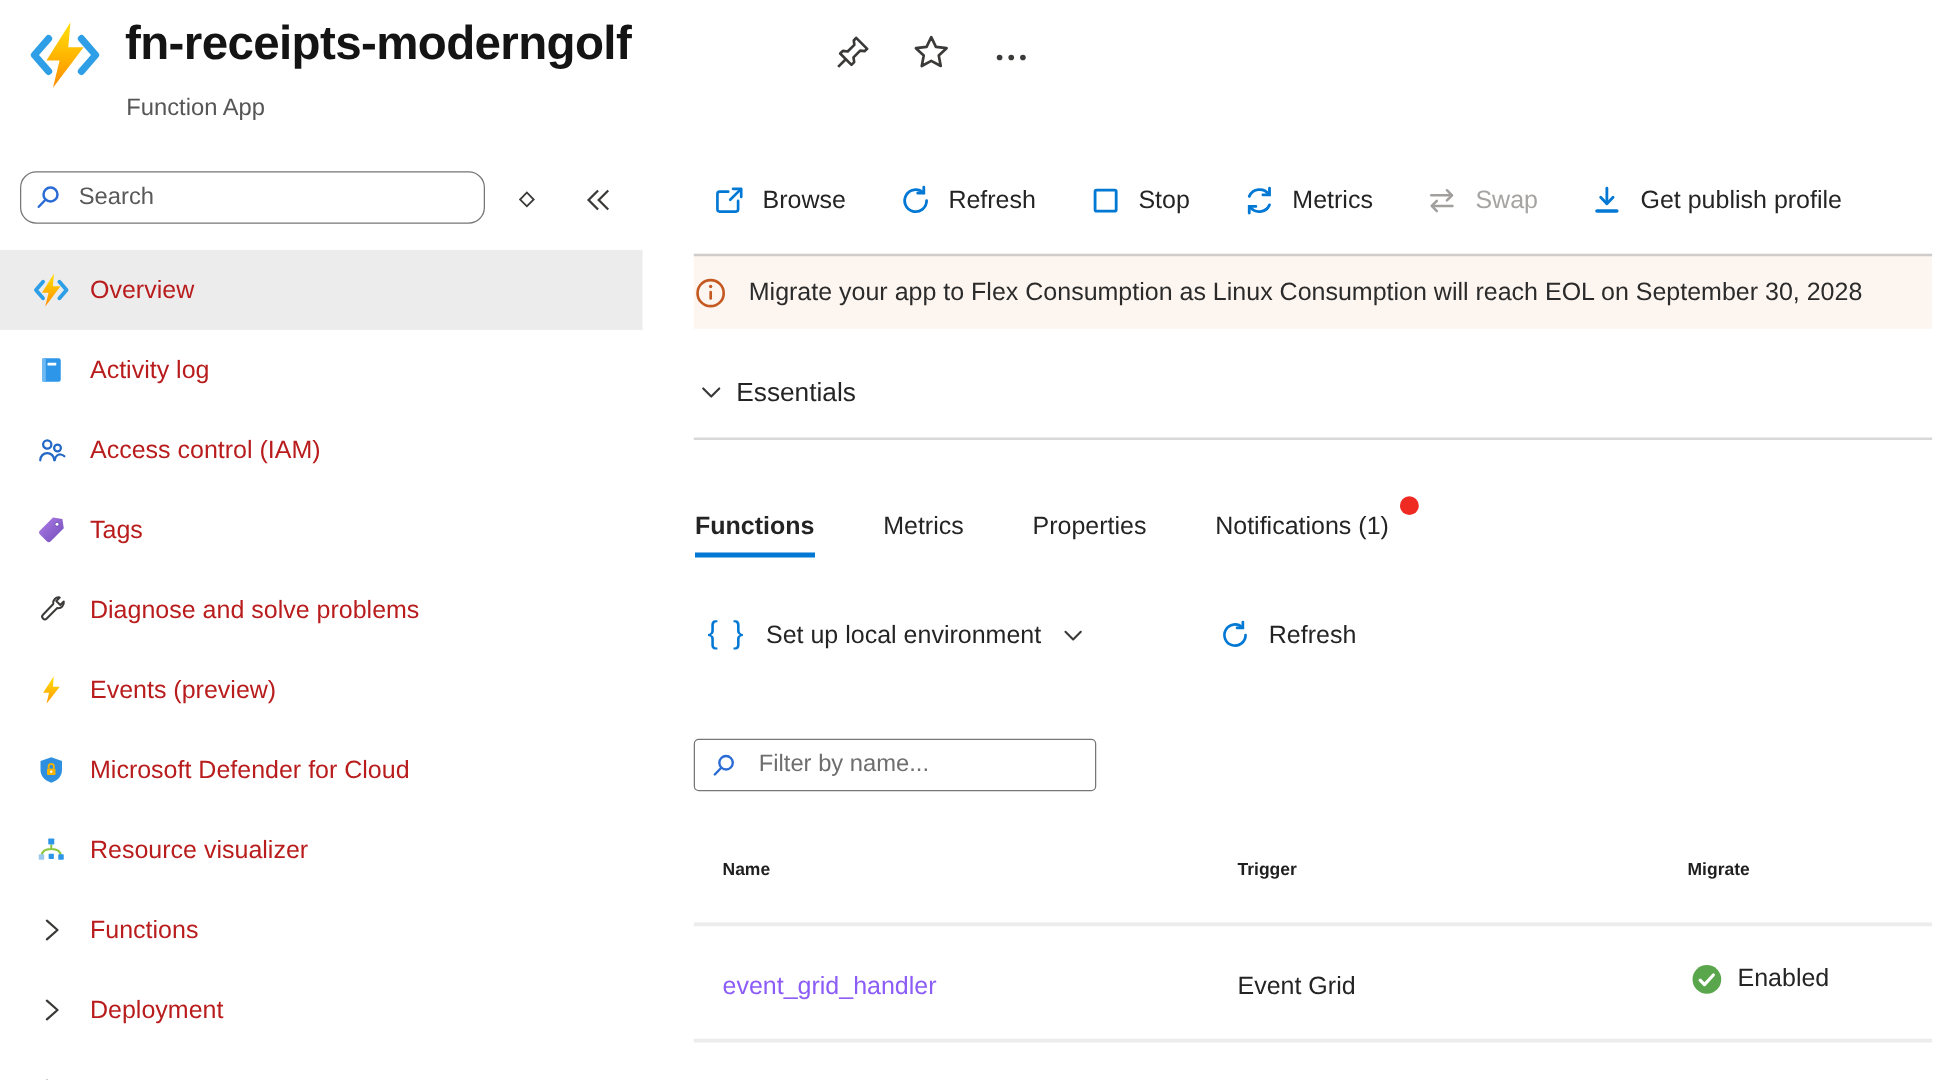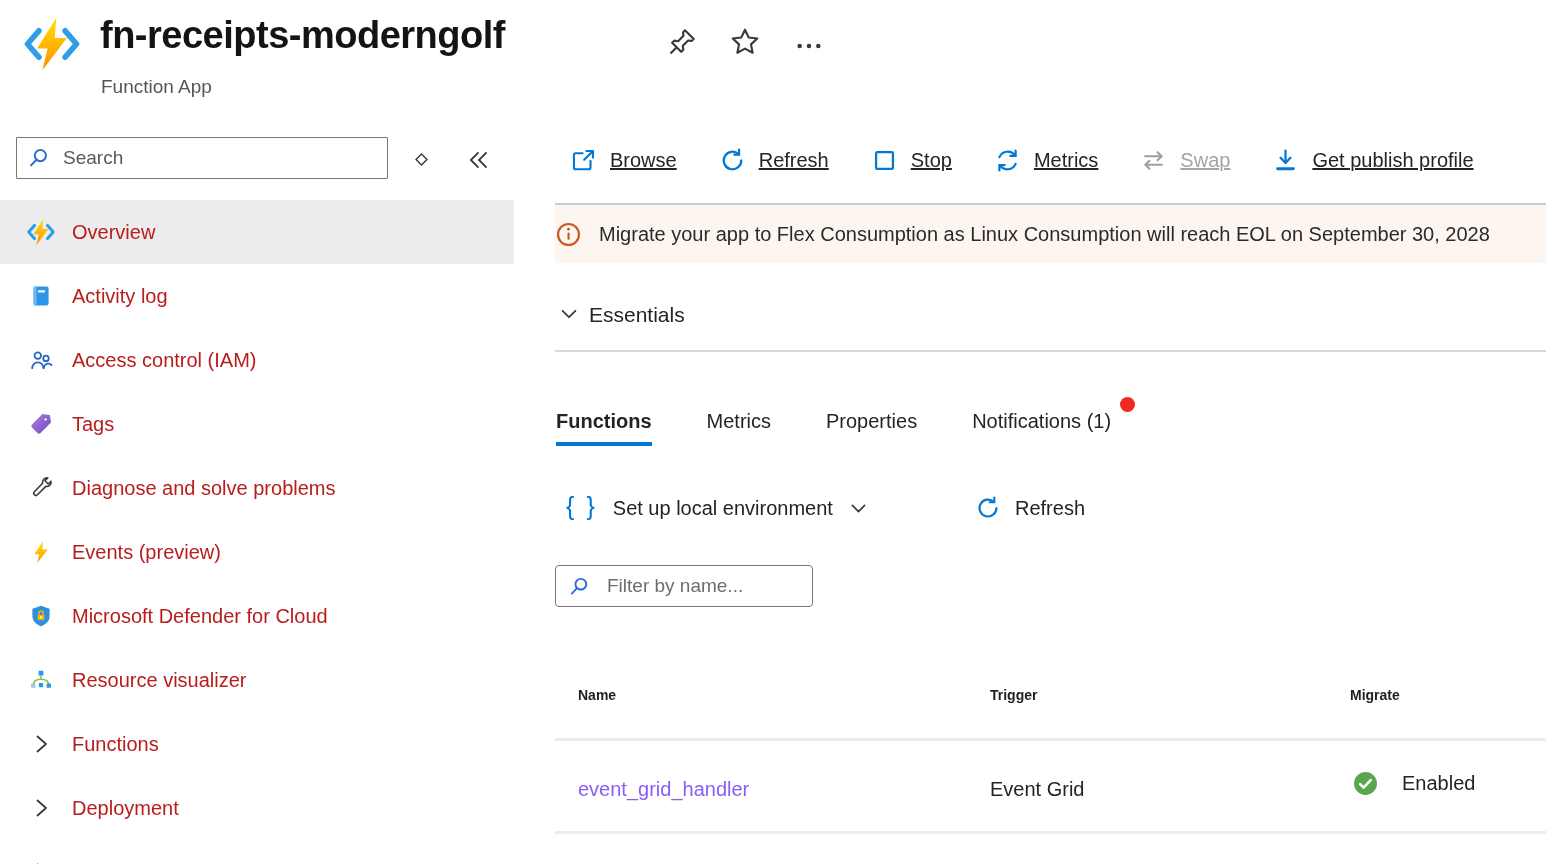--- a/index.html
+++ b/index.html
@@ -8,40 +8,40 @@
 
   
   .app-icon{position:absolute;left:24px;top:16px;width:56px;height:56px;}
   .page-title{position:absolute;left:100px;top:14px;font-size:38px;font-weight:700;color:#141414;letter-spacing:-0.5px;white-space:nowrap;}
   .page-subtitle{position:absolute;left:101px;top:76px;font-size:19px;color:#565656;}
   .hdr-icon{position:absolute;top:26px;width:32px;height:32px;cursor:pointer;}
   .hdr-icon svg{width:100%;height:100%;}
   .pin-pos{left:666px;} .star-pos{left:729px;} .more-pos{left:793px;top:30px;}
 
   
-  .side-search{position:absolute;left:16px;top:137px;width:372px;height:42px;border:1.5px solid #767676;border-radius:1px;
+  .side-search{position:absolute;left:16px;top:137px;width:372px;height:42px;border:1.5px solid #767676;border-radius:13px;
                display:flex;align-items:center;padding:0 10px;box-sizing:border-box;background:#fff;}
   .side-search svg{width:24px;height:24px;flex:0 0 auto;}
   .side-search input{border:none;outline:none;font-size:19px;margin-left:10px;width:100%;font-family:inherit;color:#242424;background:transparent;}
   .side-search input::placeholder{color:#595959;opacity:1;}
   .sort-pos{position:absolute;left:410px;top:148px;width:23px;height:23px;cursor:pointer;}
   .collapse-pos{position:absolute;left:466px;top:147px;width:26px;height:26px;cursor:pointer;}
   .sort-pos svg,.collapse-pos svg{width:100%;height:100%;}
 
   .menu{position:absolute;left:0;top:200px;width:514px;}
   .menu-item{height:64px;display:flex;align-items:center;padding-left:26px;cursor:pointer;}
   .menu-item.selected{background:#ececec;}
   .mi-icon{width:30px;height:30px;display:flex;align-items:center;justify-content:center;flex:0 0 30px;}
   .mi-icon svg{width:28px;height:28px;}
   .mi-icon.small svg{width:24px;height:24px;}
   .mi-label{margin-left:16px;font-size:20px;color:#b91c1c;white-space:nowrap;}
 
   
   .toolbar{position:absolute;left:555px;top:136px;right:0;height:48px;display:flex;align-items:center;overflow:hidden;white-space:nowrap;}
-  .tb{display:flex;align-items:center;gap:13px;font-size:20px;padding:0 21px;flex:0 0 auto;cursor:pointer;color:#242424;text-decoration:underline;}
+  .tb{display:flex;align-items:center;gap:13px;font-size:20px;padding:0 21px;flex:0 0 auto;cursor:pointer;color:#242424;}
   .tb:first-child{padding-left:15px;}
   .tb svg{width:27px;height:27px;flex:0 0 auto;}
   .tb.disabled{color:#a6a4a2;cursor:default;}
 
   
   .banner{position:absolute;left:555px;top:203px;right:0;height:60px;background:#fdf6f0;border-top:2px solid #cfcdcb;
           display:flex;align-items:center;box-sizing:border-box;overflow:hidden;white-space:nowrap;}
   .banner svg{width:27px;height:27px;flex:0 0 auto;}
   .banner-text{margin-left:17px;font-size:20px;color:#2b2b2b;}
 
@@ -59,34 +59,34 @@
   .badge-dot{position:absolute;right:-24px;top:1px;width:15px;height:15px;border-radius:50%;background:#ee2a23;}
 
   
   .fn-setup{position:absolute;left:566px;top:484px;height:48px;display:flex;align-items:center;cursor:pointer;}
   .braces{color:#0078d4;font-size:25px;letter-spacing:5px;margin-top:-3px;}
   .setup-label{margin-left:13px;font-size:20px;}
   .fn-setup svg{width:21px;height:21px;margin-left:15px;}
   .fn-refresh{position:absolute;left:975px;top:484px;height:48px;display:flex;align-items:center;gap:14px;font-size:20px;cursor:pointer;}
   .fn-refresh svg{width:26px;height:26px;}
 
-  .filter-box{position:absolute;left:555px;top:565px;width:258px;height:42px;border:1.5px solid #767676;border-radius:4px;
+  .filter-box{position:absolute;left:555px;top:591px;width:322px;height:42px;border:1.5px solid #767676;border-radius:4px;
               display:flex;align-items:center;padding:0 12px;box-sizing:border-box;background:#fff;}
   .filter-box svg{width:23px;height:23px;flex:0 0 auto;}
   .filter-box input{border:none;outline:none;font-size:19px;margin-left:14px;width:100%;font-family:inherit;color:#242424;background:transparent;}
   .filter-box input::placeholder{color:#6e6e6e;opacity:1;}
 
   
   .th{position:absolute;top:687px;font-size:14px;font-weight:700;color:#1f1f1f;}
   .th-name{left:578px;} .th-trigger{left:990px;} .th-status{left:1350px;}
   .div-h{top:738px;background:#ececec;height:3px;}
   .cell{position:absolute;top:778px;font-size:20px;}
   .cell-name{left:578px;color:#8b5cf6;cursor:pointer;}
   .cell-trigger{left:990px;}
-  .cell-status{left:1352px;top:770px;display:flex;align-items:center;gap:23px;}
+  .cell-status{left:1352px;top:770px;display:flex;align-items:center;gap:11px;}
   .cell-status svg{width:27px;height:27px;}
   .div-r{top:831px;background:#ececec;height:3px;}
 </style>
 </head>
 <body>
 
 <div class="stage">
 
   <div class="app-icon">
     <svg viewBox="0 0 64 64">

